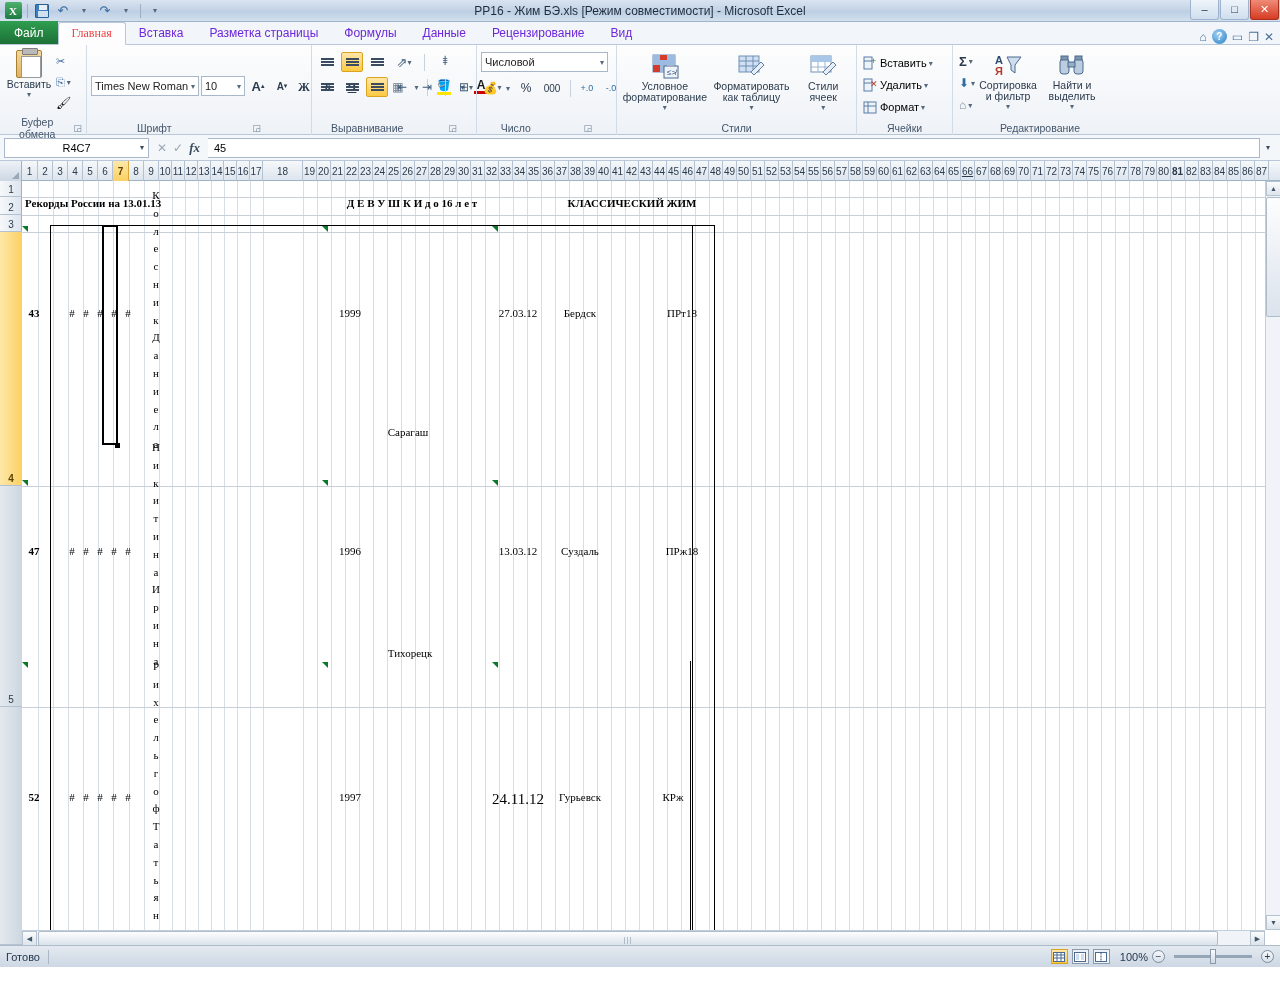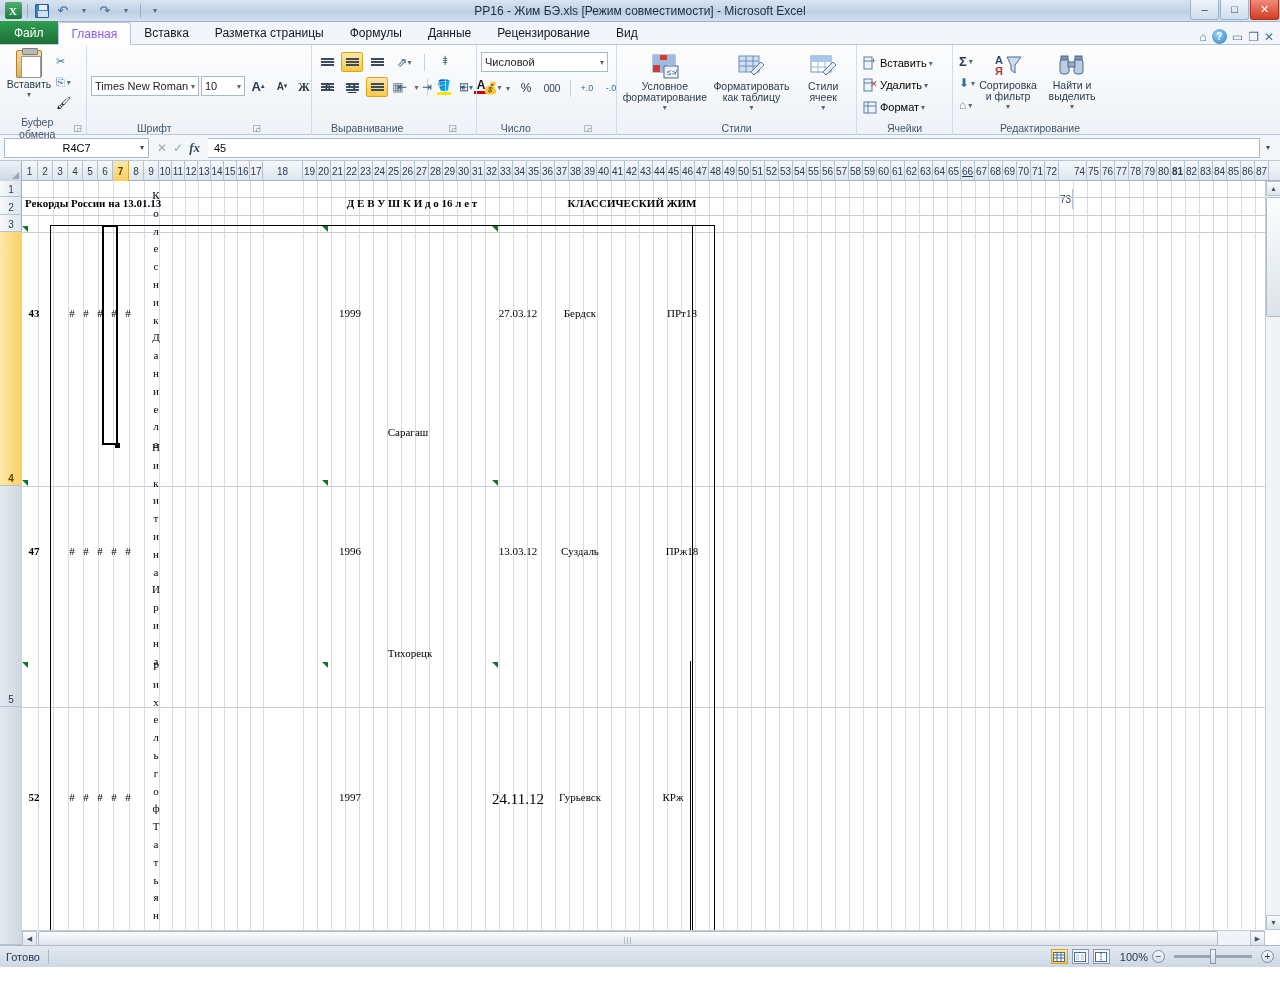--- a/index.html
+++ b/index.html
@@ -58,25 +58,25 @@
     display:flex; align-items:flex-end; padding-left:0px;
     position:relative;
   }
   .tab-file {
     background: linear-gradient(180deg,#2f9e4f,#1c7036);
     color:#fff; height:23px; padding:0 14px;
     display:flex; align-items:center; font-size:12px;
   }
   .tab {
     height: 23px; padding: 0 13px;
-    display:flex; align-items:center; font-size:12px; color:#0f172a;
+    display:flex; align-items:center; font-size:12px; color:#6d28d9;
   }
   .tab.active {
     background:#fdfdfd; border:1px solid #b8c8da; border-bottom:1px solid #fdfdfd;
-    border-radius:3px 3px 0 0; margin-bottom:-1px; color:#8b5cf6;
+    border-radius:3px 3px 0 0; margin-bottom:-1px; color:#ef4444;font-family:Liberation Serif, serif;
   }
   .tabrow-right { margin-left:auto; display:flex; align-items:center; gap:5px; padding-right:6px; }
   .tr-ico { font-size:12px; color:#4a6f96; }
   .help-ico {
     width:15px;height:15px;border-radius:50%;
     background:radial-gradient(circle at 40% 35%,#9ed2f5,#2b7cc0);
     color:#fff;font-size:10px;font-weight:bold;
     display:flex;align-items:center;justify-content:center;
   }
 
@@ -828,21 +828,21 @@
       </div>
       <div class="ch" style="flex: 0 0 14px;">
         <span>70</span>
       </div>
       <div class="ch" style="flex: 0 0 14px;">
         <span>71</span>
       </div>
       <div class="ch" style="flex: 0 0 14px;">
         <span>72</span>
       </div>
-      <div class="ch" style="flex: 0 0 14px; margin-top: 28px;">
+      <div class="ch" style="flex: 0 0 14px;">
         <span>73</span>
       </div>
       <div class="ch" style="flex: 0 0 14px;">
         <span>74</span>
       </div>
       <div class="ch" style="flex: 0 0 14px;">
         <span>75</span>
       </div>
       <div class="ch" style="flex: 0 0 14px;">
         <span>76</span>

